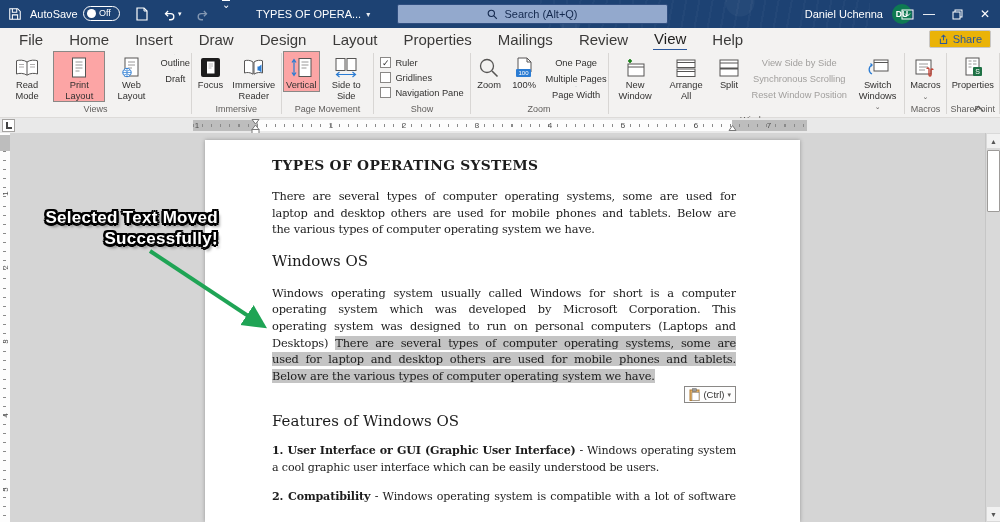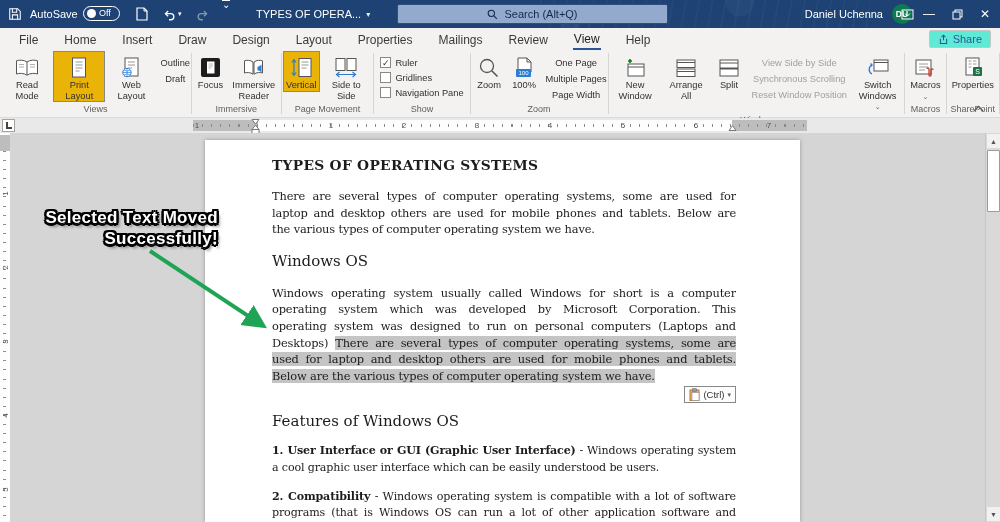--- a/index.html
+++ b/index.html
@@ -30,35 +30,35 @@
   #user-area{position:absolute;right:88px;top:0;height:28px;display:flex;align-items:center;gap:9px;font-size:11px;}
   #avatar{width:20px;height:20px;border-radius:50%;background:#0e7a52;color:#fff;font-size:8.5px;font-weight:bold;display:flex;align-items:center;justify-content:center;}
   .winbtn{position:absolute;top:0;width:30px;height:28px;display:flex;align-items:center;justify-content:center;color:#fff;font-size:12px;}
   #btn-ribbonopts{right:78px;}
   #btn-min{right:56px;}
   #btn-restore{right:28px;}
   #btn-close{right:0;}
 
   
   #tabsrow{position:absolute;left:0;top:28px;width:1000px;height:22px;background:#f3f2f1;display:flex;align-items:stretch;padding-left:6px;}
-  .tab{padding:4px 12px;font-size:12px;color:#3b3a39;display:flex;align-items:center;}
+  .tab{padding:4px 12px;font-size:15px;color:#3b3a39;display:flex;align-items:center;}
   .tab span{padding:3px 1px 2px;}
   .tab.active span{border-bottom:2.5px solid #2b579a;color:#1f1e1d;}
-  #share-btn{position:absolute;right:9px;top:2px;height:18px;background:#5eead4;border:1px solid #c8c6c4;border-radius:2px;display:flex;align-items:center;gap:4px;padding:0 8px;font-size:11px;color:#2b579a;}
+  #share-btn{position:absolute;right:9px;top:2px;height:18px;background:#eab308;border:1px solid #c8c6c4;border-radius:2px;display:flex;align-items:center;gap:4px;padding:0 8px;font-size:11px;color:#2b579a;}
 
   
   #ribbon{position:absolute;left:0;top:50px;width:1000px;height:68px;background:#f3f2f1;border-bottom:1px solid #dddbd9;display:flex;}
   .group{display:flex;flex-direction:column;padding:1px 1px 0;}
   .gcontent{flex:1;display:flex;align-items:flex-start;}
   .glabel{height:14px;font-size:9px;color:#605e5c;text-align:center;line-height:13px;}
   .gsep{width:1px;background:#d8d6d4;margin:3px 0;}
   .bigbtn{display:flex;flex-direction:column;align-items:center;padding:3px 3px 0;border:1px solid transparent;min-width:35px;}
   .bigbtn .bicon{height:25px;display:flex;align-items:center;justify-content:center;}
   .bigbtn .blabel{font-size:9.3px;color:#323130;text-align:center;line-height:10.5px;max-width:46px;}
-  .bigbtn.active{background:#eab308;border-color:#8a8886;}
+  .bigbtn.active{background:#fca5a5;border-color:#8a8886;}
   .stack{display:flex;flex-direction:column;justify-content:flex-start;padding-top:3px;gap:2px;}
   .smallitem{display:flex;align-items:center;gap:3px;font-size:9.3px;color:#323130;height:14px;white-space:nowrap;flex-direction:column;}
   .smallitem.disabled{color:#a19f9d;}
   .checkrow{display:flex;align-items:center;gap:4px;font-size:9.3px;color:#323130;height:15px;white-space:nowrap;}
   .cbox{width:11px;height:11px;background:#fff;border:1px solid #8a8886;font-size:9px;line-height:10px;text-align:center;color:#323130;}
   .caret{font-size:7px;color:#605e5c;}
   #collapse-ribbon{position:absolute;right:16px;top:105px;font-size:10px;color:#605e5c;}
 
   
   #hruler{position:absolute;left:0;top:118px;width:1000px;height:15px;background:#e9e9e9;}
@@ -585,21 +585,20 @@
 
         <div class="h2d" style="margin-bottom:13px">Features of Windows OS</div>
 
         <div class="para" style="margin-bottom:12px">
           <div class="dl sm just"><b>1. User Interface or GUI (Graphic User Interface)</b><span> - Windows operating system has</span></div>
           <div class="dl sm">a cool graphic user interface which can be easily understood be users.</div>
         </div>
 
         <div class="para">
           <div class="dl sm just"><b>2. Compatibility</b><span> - Windows operating system is compatible with a lot of software</span></div>
-          <div class="dl sm just">programs (that is Windows OS can run a lot of other application software and</div>
         </div>
       </div>
     </div>
 
     <div id="annotation">
       <div>Selected Text Moved</div>
       <div>Successfully!</div>
     </div>
     <svg id="arrow-svg">
       <defs>

